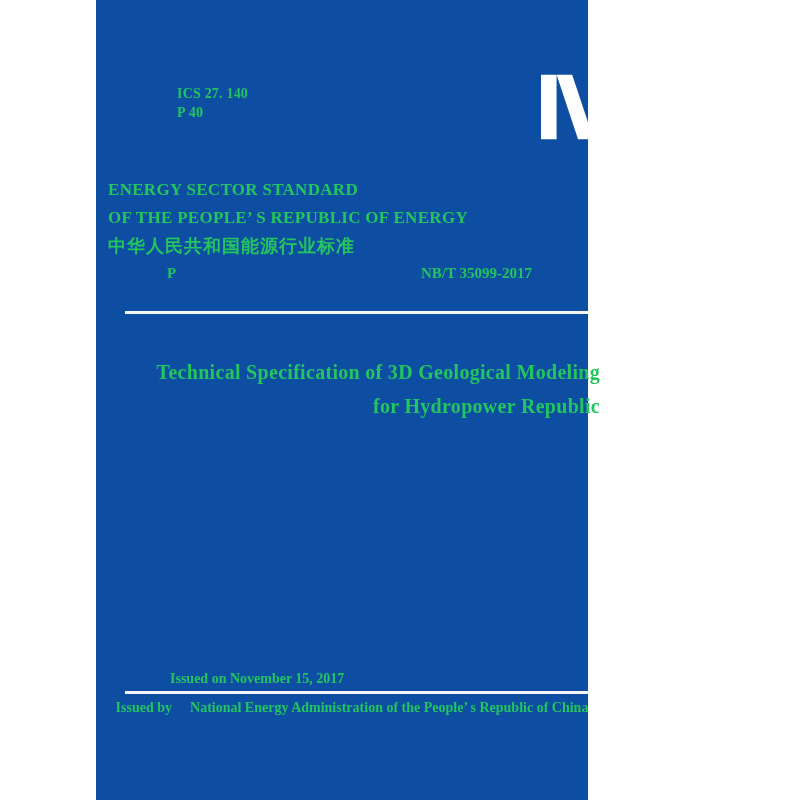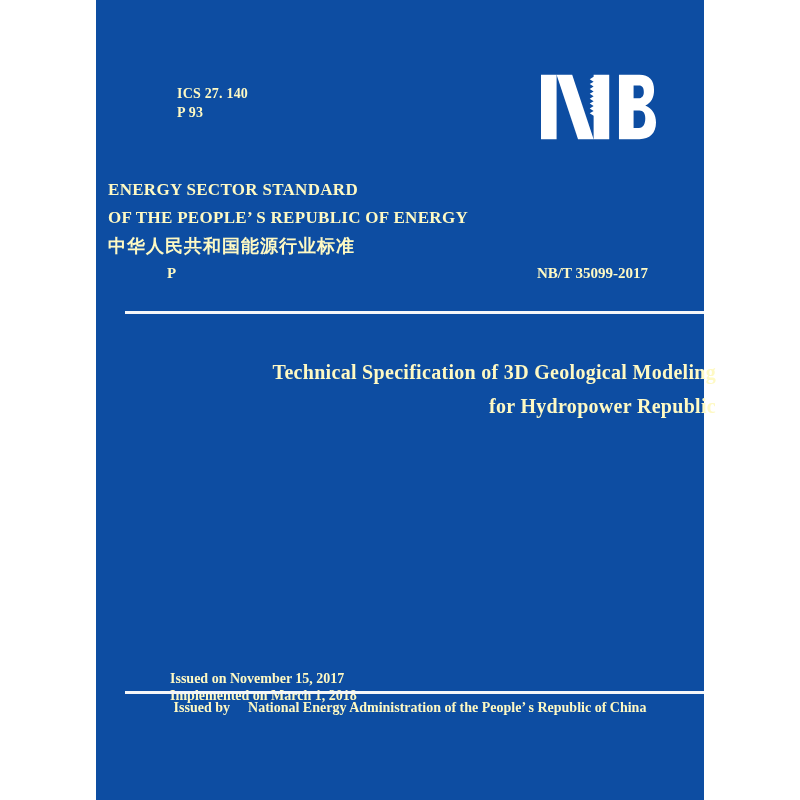--- a/index.html
+++ b/index.html
@@ -8,24 +8,24 @@
     width: 800px;
     height: 800px;
     background: #ffffff;
     overflow: hidden;
     font-family: "Liberation Serif", "DejaVu Serif", serif;
   }
   .cover {
     position: absolute;
     left: 96px;
     top: 0;
-    width: 608px;
+    width: 492px;
     height: 800px;
     background: #0d4da2;
-    color: #fef9c3;
+    color: #22c55e;
   }
   .meta-block {
     position: absolute;
     left: 81px;
     top: 84px;
     font-size: 14px;
     font-weight: bold;
     line-height: 19px;
     letter-spacing: 0.2px;
     white-space: nowrap;
@@ -139,21 +139,21 @@
   }
   .issued-by-row .gap { display: inline-block; width: 18px; }
 </style>
 </head>
 <body>
 
 <div class="cover">
 
   <div class="meta-block">
     <div>ICS 27. 140</div>
-    <div>P 93</div>
+    <div>P 40</div>
   </div>
 
   <div class="nb-logo">
     <span class="sr-only">NB</span>
     <svg viewBox="0 0 118 66" preserveAspectRatio="xMidYMid meet" aria-hidden="true">
       <g fill="#ffffff">
         <path d="M0,0 H16 V66 H0 Z"></path>
         <path d="M16,0 H32 L54,66 H38 Z"></path>
         <path d="M70,0 L70,66 L54,66 L54,42 L50,39.5 L54,37 L50,34.5 L54,32 L50,29.5 L54,27 L50,24.5 L54,22 L50,19.5 L54,17 L50,14.5 L54,12 L50,9.5 L54,7 L50,4.5 L54,2 L54,0 Z"></path>
         <path fill-rule="evenodd" d="M80,0 L101,0 C111,0 116,5.5 116,15.5 C116,23.5 113,28.5 107,31.5 C114,34.5 118,40.5 118,49 C118,60 111.5,66 101,66 L80,66 Z M95,11 L100.5,11 C104,11 105.5,13.5 105.5,17.5 C105.5,21.5 103.5,24 100,24 L95,24 Z M95,36.5 L101,36.5 C105,36.5 107,39.5 107,44.5 C107,50 105,54.5 100.5,54.5 L95,54.5 Z"></path>
@@ -174,21 +174,20 @@
 
   <div class="rule rule-header"></div>
 
   <div class="title-block">
     <div class="en">Technical Specification of 3D Geological Modeling</div>
     <div class="en">for Hydropower Republic</div>
   </div>
 
   <div class="dates-row">
     <span>Issued on November 15, 2017</span>
-    <span>Implemented on March 1, 2018</span>
   </div>
 
   <div class="rule rule-footer"></div>
 
   <div class="issued-by-row">
     <span>Issued by</span><span class="gap"></span><span>National Energy Administration of the People’ s Republic of China</span>
   </div>
 
 </div>
 

